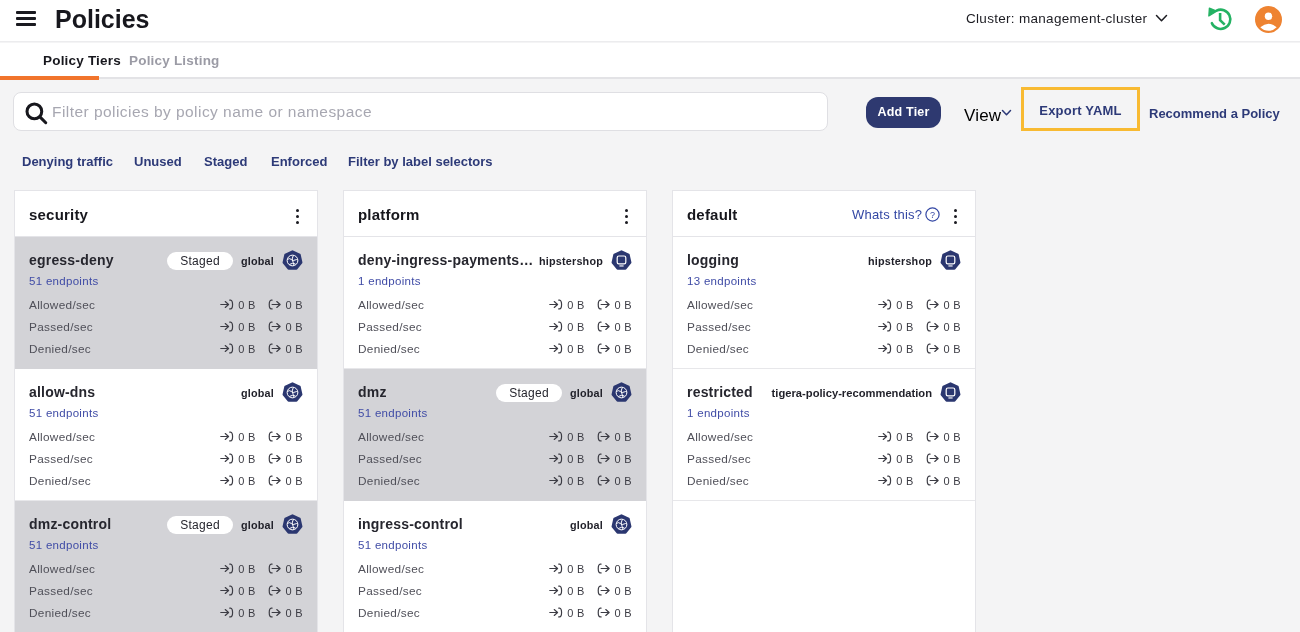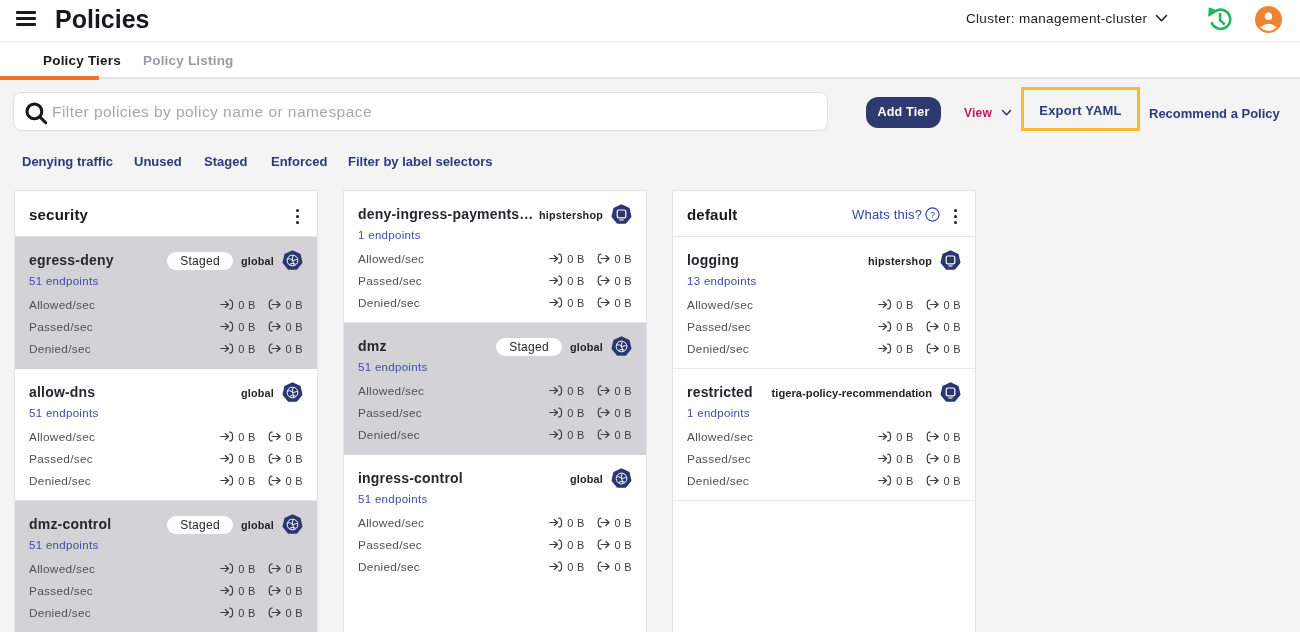--- a/index.html
+++ b/index.html
@@ -13,29 +13,29 @@
 #title { position:absolute; left:55px; top:5px; font-size:25px; font-weight:700; color:#17171d; letter-spacing:0; }
 #cluster { position:absolute; left:966px; top:11px; font-size:13.5px; color:#1c1c22; letter-spacing:0.3px; }
 #clusterchev { position:absolute; left:1155px; top:14px; }
 #histicon { position:absolute; left:1207px; top:6px; }
 #avatar { position:absolute; left:1255px; top:6px; }
 
 
 #tabs { position:absolute; left:0; top:43px; width:1300px; height:36px; background:#fff; border-bottom:2px solid #e3e3e6; }
 .tab { position:absolute; top:10px; font-size:13.5px; font-weight:700; letter-spacing:0.2px;padding-left:28px; }
 #tab1 { left:15px; color:#17171d; }
-#tab2 { left:115px; color:#9b9ba5; }
+#tab2 { left:101px; color:#9b9ba5; }
 #tabline { position:absolute; left:0; top:33px; width:99px; height:4px; background:#f1742c; }
 
 
 #search { position:absolute; left:13px; top:92px; width:815px; height:39px; background:#fff; border:1px solid #dfdfe3; border-radius:8px; }
 #search svg { position:absolute; left:9px; top:7px; }
 #ph { position:absolute; left:38px; top:10px; font-size:15.5px; color:#a7a7b1; letter-spacing:0.45px; }
 #addtier { position:absolute; left:866px; top:97px; width:75px; height:31px; background:#2e3970; color:#fff; border-radius:12px; font-size:12.5px; font-weight:700; text-align:center; line-height:31px; letter-spacing:0.2px; }
-#viewbtn { position:absolute; left:964px; top:106px; font-size:12px; font-weight:700; color:#be185d; letter-spacing:0.2px; }
+#viewbtn { position:absolute; left:964px; top:106px; font-size:17px; font-weight:400; color:#000000; letter-spacing:0.2px; }
 #viewchev { position:absolute; left:1001px; top:109px; }
 #exportbox { position:absolute; left:1021px; top:87px; width:119px; height:44px; border:3px solid #f8ba32; }
 #exportbox span { position:absolute; left:0; width:113px; text-align:center; top:13px; font-size:13px; font-weight:700; color:#2d3a78; letter-spacing:0.2px; }
 #recommend { position:absolute; left:1149px; top:106px; font-size:13px; font-weight:700; color:#2d3a78; letter-spacing:0; white-space:nowrap; }
 
 
 .flink { position:absolute; top:154px; font-size:13px; font-weight:700; color:#2d3a78; letter-spacing:0; }
 
 
 .col { position:absolute; top:190px; width:304px; height:460px; background:#fff; border:1px solid #e4e4e8; }
@@ -307,20 +307,28 @@
           <svg width="14" height="13" viewBox="0 0 15 14" fill="none" stroke="#3c3c44" stroke-width="1.3">
             <path d="M 4.4 2.2 L 3.5 2.2 Q 1.3 2.4 1.3 7 Q 1.3 11.6 3.5 11.8 L 4.4 11.8" stroke-linecap="round"></path>
             <path d="M 4.4 7 L 12.4 7 M 9.4 3.8 L 13 7 L 9.4 10.2" stroke-linecap="round" stroke-linejoin="round"></path>
           </svg>
           <span class="v">0 B</span>
         </div>
       </div>
 </div>
 </div>
 <div class="col" style="left:343px">
+<div class="colhdr">
+      <span class="tname">platform</span>
+      <div class="kebab">
+        <i></i>
+        <i></i>
+        <i></i>
+      </div>
+    </div>
 <div class="card">
 <div class="crow1">
         <span class="pname">deny-ingress-paymentservice</span>
         <div class="right">
           <span class="nslabel">hipstershop</span>
           <svg width="21" height="21" viewBox="0 0 20 20">
             <polygon points="10.0,1.4 16.72,4.64 18.38,11.91 13.73,17.75 6.27,17.75 1.62,11.91 3.28,4.64" fill="#2b3770" stroke="#2b3770" stroke-width="2.2" stroke-linejoin="round"></polygon>
             <rect x="5.9" y="5.7" width="8.2" height="7.6" rx="1.6" fill="none" stroke="#fff" stroke-width="1.15"></rect>
             <path d="M 8 15.2 L 12 15.2" stroke="#fff" stroke-width="1.1"></path>
           </svg>

